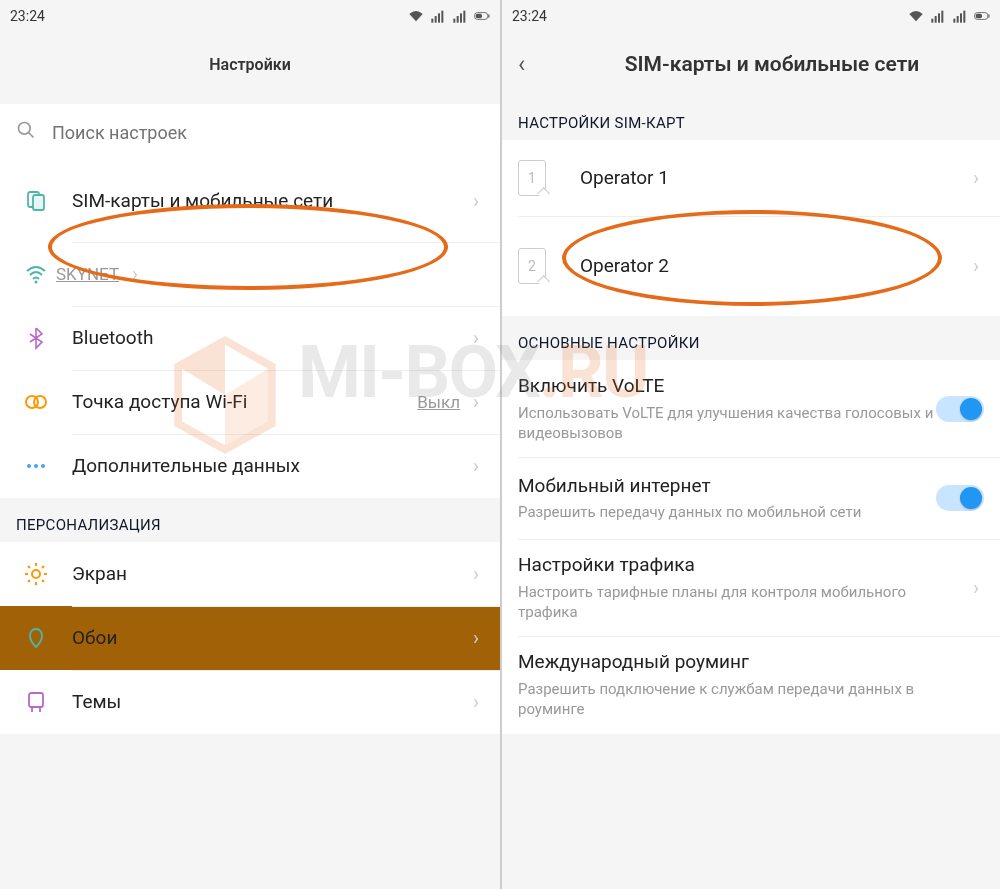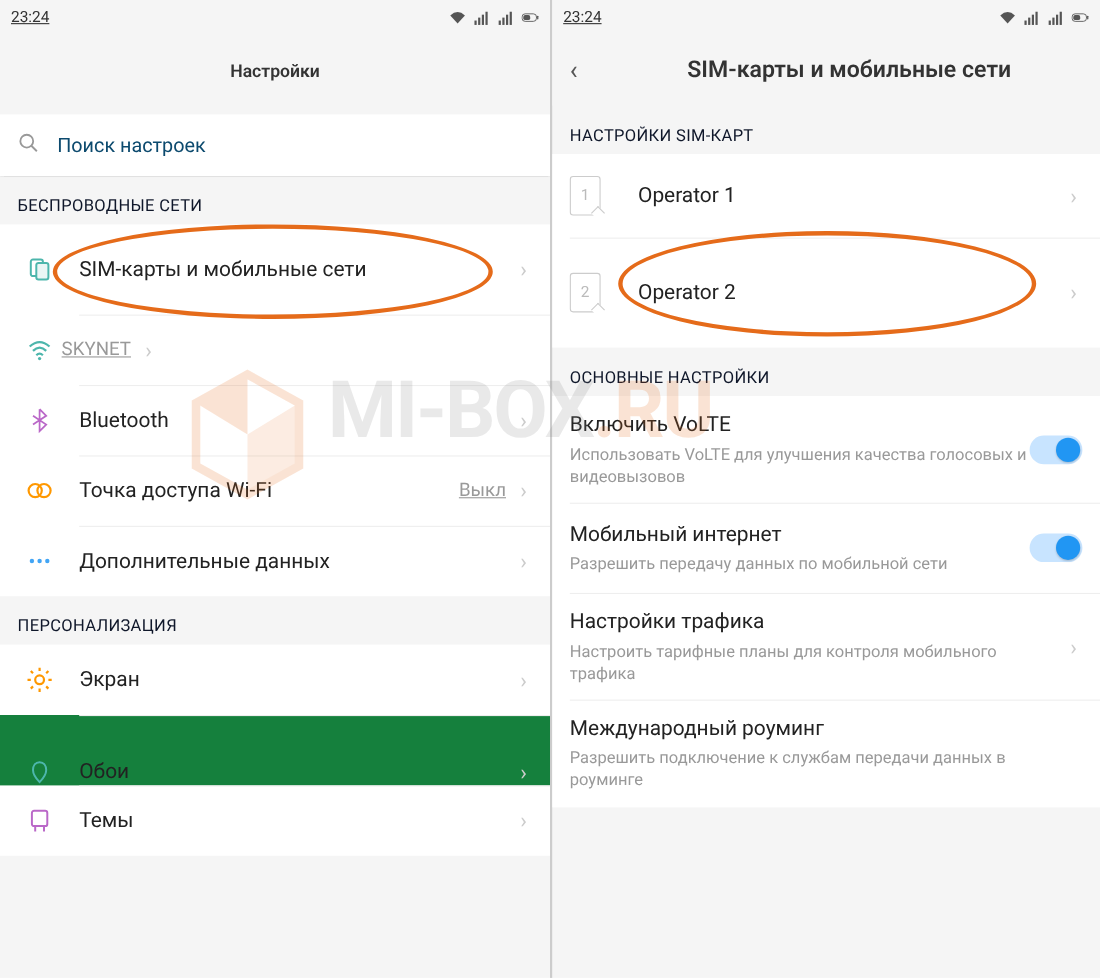--- a/index.html
+++ b/index.html
@@ -1,40 +1,40 @@
 <!DOCTYPE html>
 <html><head>
 <meta charset="utf-8">
 <style>
 * { margin: 0; padding: 0; box-sizing: border-box; font-family: -apple-system, BlinkMacSystemFont, "Segoe UI", Roboto, Arial, sans-serif; }
 body { width: 1000px; height: 889px; display: flex; background: #fff; position: relative; overflow: hidden; }
 .screen { width: 500px; height: 889px; background: #f5f5f5; position: relative; overflow: hidden; }
 .screen + .screen { border-left: 2px solid #ccc; }
 
-.statusbar { height: 28px; background: #f5f5f5; display: flex; align-items: center; justify-content: space-between; padding: 16px 10px; font-size: 14px; color: #333; text-decoration: underline; }
+.statusbar { height: 28px; background: #f5f5f5; display: flex; align-items: center; justify-content: space-between; padding: 16px 10px; font-size: 14px; color: #333; }
 .status-right { display: flex; align-items: center; gap: 6px; }
 .status-right svg { width: 16px; height: 16px; }
 
 .header { height: 64px; display: flex; align-items: center; justify-content: center; background: #f5f5f5; position: relative; }
 .header .back { position: absolute; left: 16px; font-size: 24px; color: #555; }
 .header .title { font-size: 16px; font-weight: 600; color: #333; }
 .header.left-align .title { margin-left: 42px; font-size: 21px; }
 
 .searchbar { margin: 8px 0 0 0; background: #fff; height: 56px; display: flex; align-items: center; padding: 0 16px; gap: 16px; box-shadow: 0 1px 1px rgba(0,0,0,0.08); }
 .searchbar .search-icon svg { width: 20px; height: 20px; stroke: #999; fill: none; }
-.searchbar .placeholder { color: #0c4a6e; font-size: 18px; }
+.searchbar .placeholder { color: #737373; font-size: 18px; }
 
 .section-label { padding: 18px 16px 8px 16px; color: #0f172a; font-size: 15px; letter-spacing: 0.3px; }
 
 .list { background: #fff; }
 .item { display: flex; align-items: center; padding: 0 16px; min-height: 64px; position: relative; }
 .item + .item::before { content: ""; position: absolute; top: 0; left: 72px; right: 0; height: 1px; background: #eee; }
 .screen-right .item + .item::before { left: 16px; }
 .item.tall { min-height: 82px; padding-top: 14px; padding-bottom: 14px; }
-.item.selected { background: #15803d; align-items: flex-end; }
+.item.selected { background: #a16207; }
 
 .item .icon { width: 40px; display: flex; justify-content: center; align-items: center; flex-shrink: 0; }
 .item .icon svg { width: 24px; height: 24px; }
 .item .sim-icon { width: 40px; }
 .sim-card-box { width: 28px; height: 36px; border: 1px solid #ccc; border-radius: 3px 3px 6px 3px; display: flex; align-items: center; justify-content: center; color: #bbb; font-size: 14px; position: relative; }
 .sim-card-box::after { content: ""; position: absolute; bottom: -1px; right: -1px; width: 8px; height: 8px; background: #fff; border-top: 1px solid #ccc; border-left: 1px solid #ccc; transform: rotate(45deg) translate(3px, 0); }
 
 .item .text { flex: 1; padding-left: 16px; display: flex; flex-direction: column; justify-content: center; gap: 4px; }
 .item .text .label { font-size: 19px; color: #222; line-height: 1.3; }
 .item .text .sub { font-size: 15px; color: #999; line-height: 1.35; }
@@ -94,21 +94,20 @@
   <div class="searchbar">
     <span class="search-icon">
       <svg viewBox="0 0 24 24">
           <circle cx="10" cy="10" r="7" stroke-width="2"></circle>
           <line x1="15" y1="15" x2="21" y2="21" stroke-width="2"></line>
         </svg>
     </span>
     <span class="placeholder">Поиск настроек</span>
   </div>
 
-  <div class="section-label">БЕСПРОВОДНЫЕ СЕТИ</div>
   <div class="list">
     <div class="item tall">
       <span class="icon">
         <svg viewBox="0 0 24 24">
             <rect x="4" y="3" width="11" height="15" rx="2" fill="none" stroke="#4db6ac" stroke-width="1.8"></rect>
             <rect x="9" y="6" width="11" height="15" rx="2" fill="#eaf6f5" stroke="#4db6ac" stroke-width="1.8"></rect>
           </svg>
       </span>
       <div class="text">
           <span class="label">SIM-карты и мобильные сети</span>

